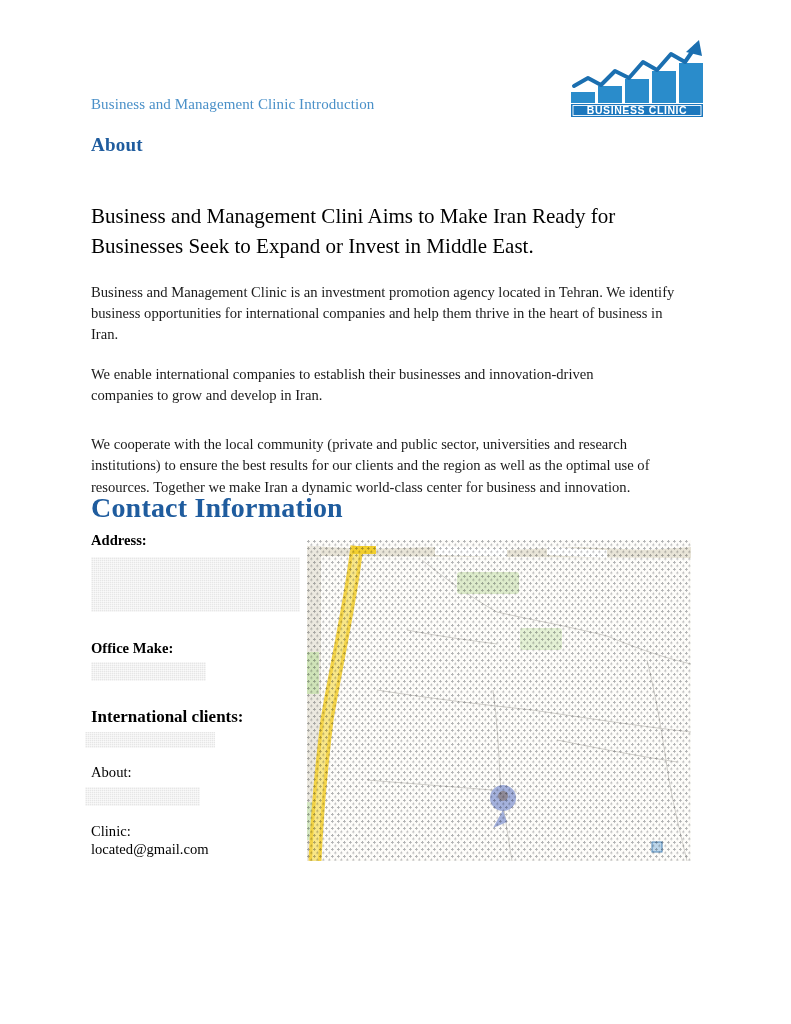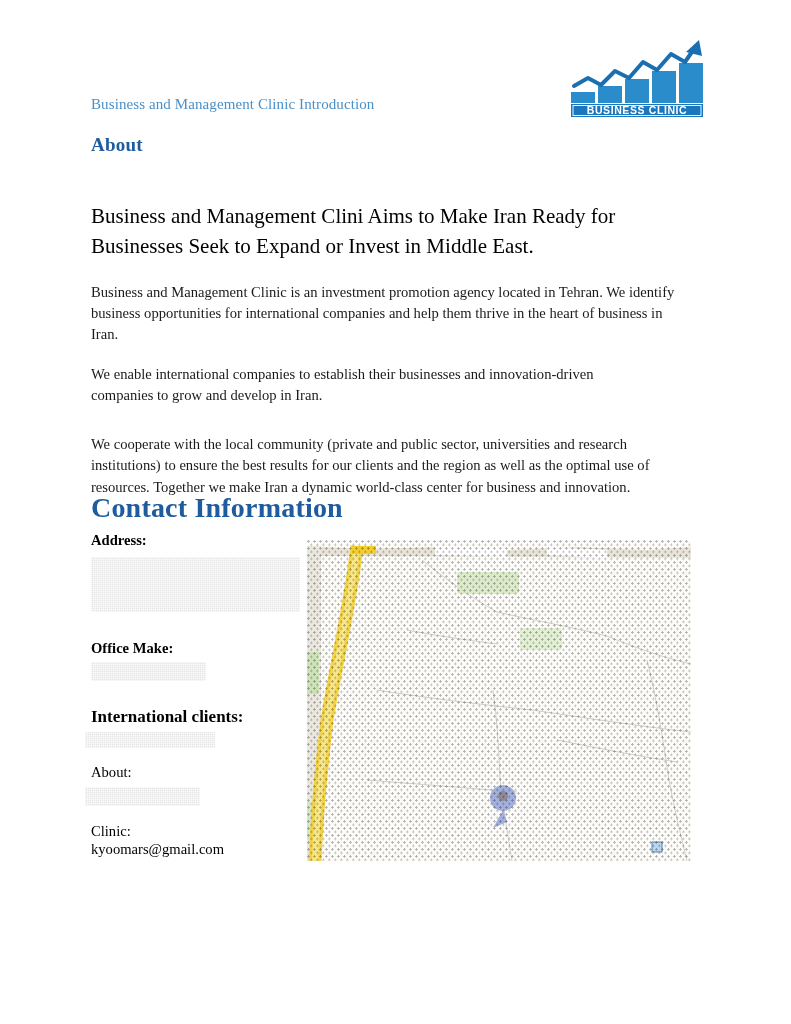--- a/index.html
+++ b/index.html
@@ -217,21 +217,21 @@
     <div class="redact intl"></div>
 
     <div class="gap-c"></div>
 
     <div class="c-label">About:</div>
     <div class="redact mobile"></div>
 
     <div class="gap-d"></div>
 
     <div class="c-label">Clinic:</div>
-    <div class="c-value">kyoomars@gmail.com</div>
+    <div class="c-value">located@gmail.com</div>
   </div>
 
   <div class="map-frame">
     <svg width="384" height="321" viewBox="0 0 384 321" xmlns="http://www.w3.org/2000/svg">
       <rect x="0" y="0" width="384" height="321" fill="#fdfcf9"></rect>
 
       <g>
         <path d="M0,6 L60,9 L130,7 L200,10 L270,7 L340,10 L384,7 L384,18 L0,16 Z" fill="#e8e4d7"></path>
         <path d="M128,6 L200,9 L200,17 L128,15 Z" fill="#ffffff"></path>
         <path d="M240,7 L300,10 L300,18 L240,15 Z" fill="#ffffff"></path>

